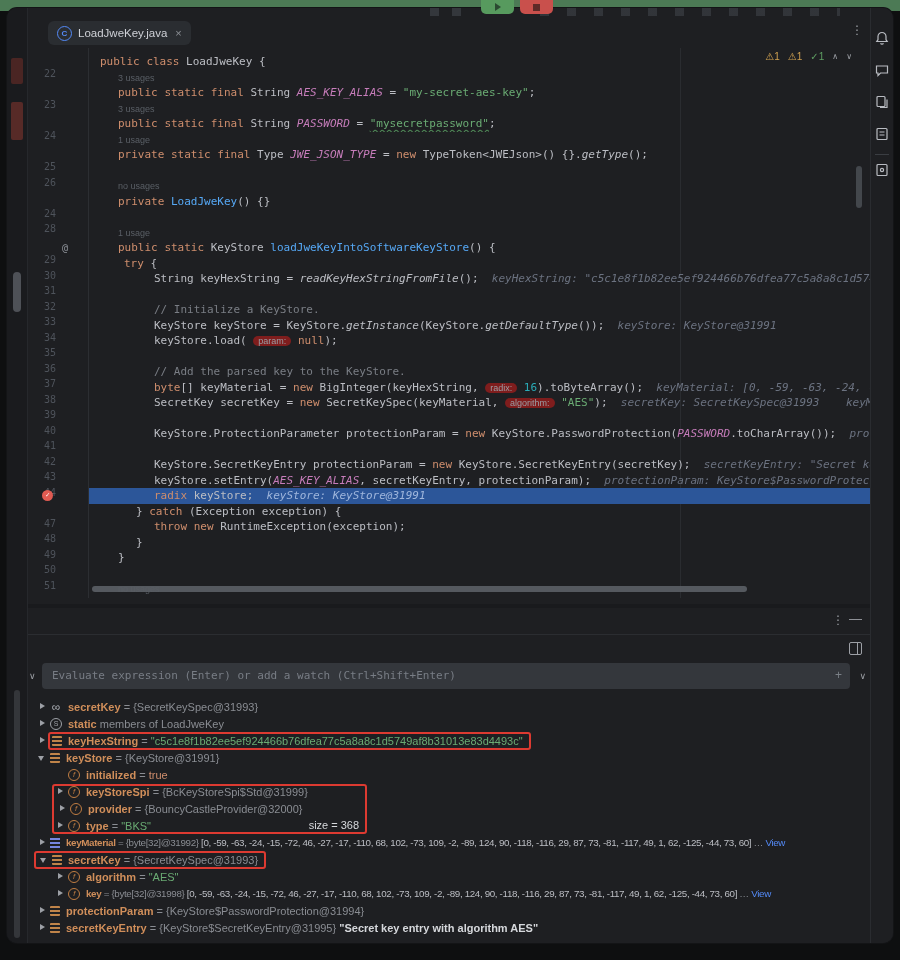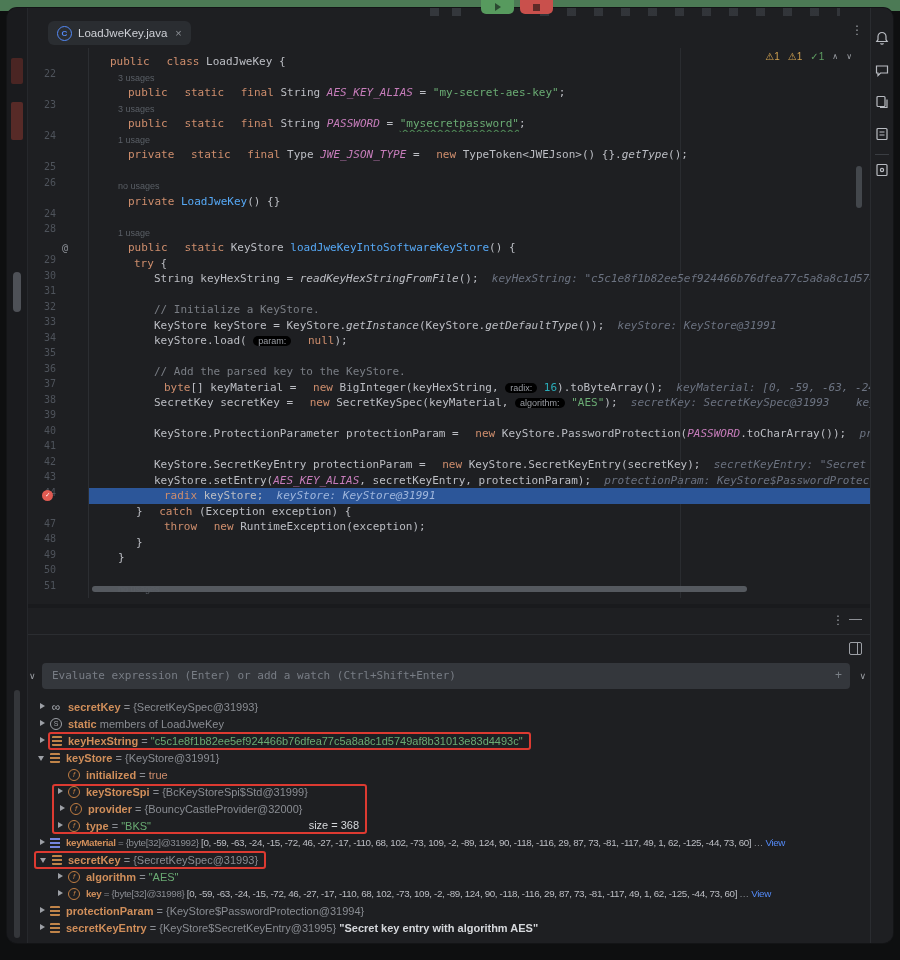--- a/index.html
+++ b/index.html
@@ -44,30 +44,30 @@
   .mguide{position:absolute;left:652px;top:0;bottom:6px;width:1px;background:#2a2c30;}
   .vthumb{position:absolute;right:8px;top:118px;width:6px;height:42px;background:#43474c;border-radius:3px;}
   .erows{position:absolute;left:0;right:0;top:6px;}
   .erow{position:relative;height:15.5px;line-height:15.5px;font-family:"DejaVu Sans Mono",monospace;font-size:11px;white-space:pre;}
   .erow.hl{background:linear-gradient(to right,transparent 61px,#2c5699 61px);}
   .ln{position:absolute;left:0;top:12px;width:28px;text-align:right;color:#4e535b;font-size:10px;}
   .bpdot{position:absolute;left:14px;top:2px;width:11px;height:11px;background:#e05b52;border-radius:50%;color:#ffffff;font-size:7px;line-height:11px;text-align:center;}
   .gann{position:absolute;left:34px;top:0;color:#8f939a;font-size:10px;}
   .code{position:absolute;left:62px;right:0;top:0;bottom:0;overflow:hidden;}
   .use{font-family:"Liberation Sans",sans-serif;font-size:9px;color:#5a5f66;}
-  .sg.kw{color:#cf8e6d;margin-left:10px;}
+  .sg.kw{color:#cf8e6d;}
   .sg.pl{color:#bcbec4;}
   .sg.str{color:#6aab73;}
   .sg.strul{color:#6aab73;text-decoration:underline wavy #4f8a57;text-underline-offset:2px;}
   .sg.con{color:#c77dbb;font-style:italic;}
   .sg.cmt{color:#7a7e85;}
   .sg.mdc{color:#56a8f5;}
   .sg.mci{color:#bcbec4;font-style:italic;}
   .sg.num{color:#2aacb8;}
-  .sg.chip{background:#000000;color:#9b9ea5;border-radius:7px;font-size:9px;padding:0 5px;font-family:"Liberation Sans",sans-serif;}
+  .sg.chip{background:#7f1d1d;color:#9b9ea5;border-radius:7px;font-size:9px;padding:0 5px;font-family:"Liberation Sans",sans-serif;}
   .sg.hint{color:#6b7280;font-style:italic;}
   .sg.hinthl{color:#9fb6dc;font-style:italic;}
   .hscroll{position:absolute;left:64px;top:5px;width:655px;height:6px;background:#595d63;border-radius:3px;opacity:.95;}
   .inspections{position:absolute;top:3px;right:14px;display:flex;gap:8px;align-items:center;font-size:10px;color:#9da0a6;background:#1e1f22;padding:0 4px;}
   .insp-warn{color:#cfa050;}
   .insp-ok{color:#5f9f63;}
   .insp-arrow{color:#9da0a6;font-size:8px;}
 
   
   .splitter{position:absolute;left:21px;right:23px;top:596px;height:4px;background:#191a1d;}

